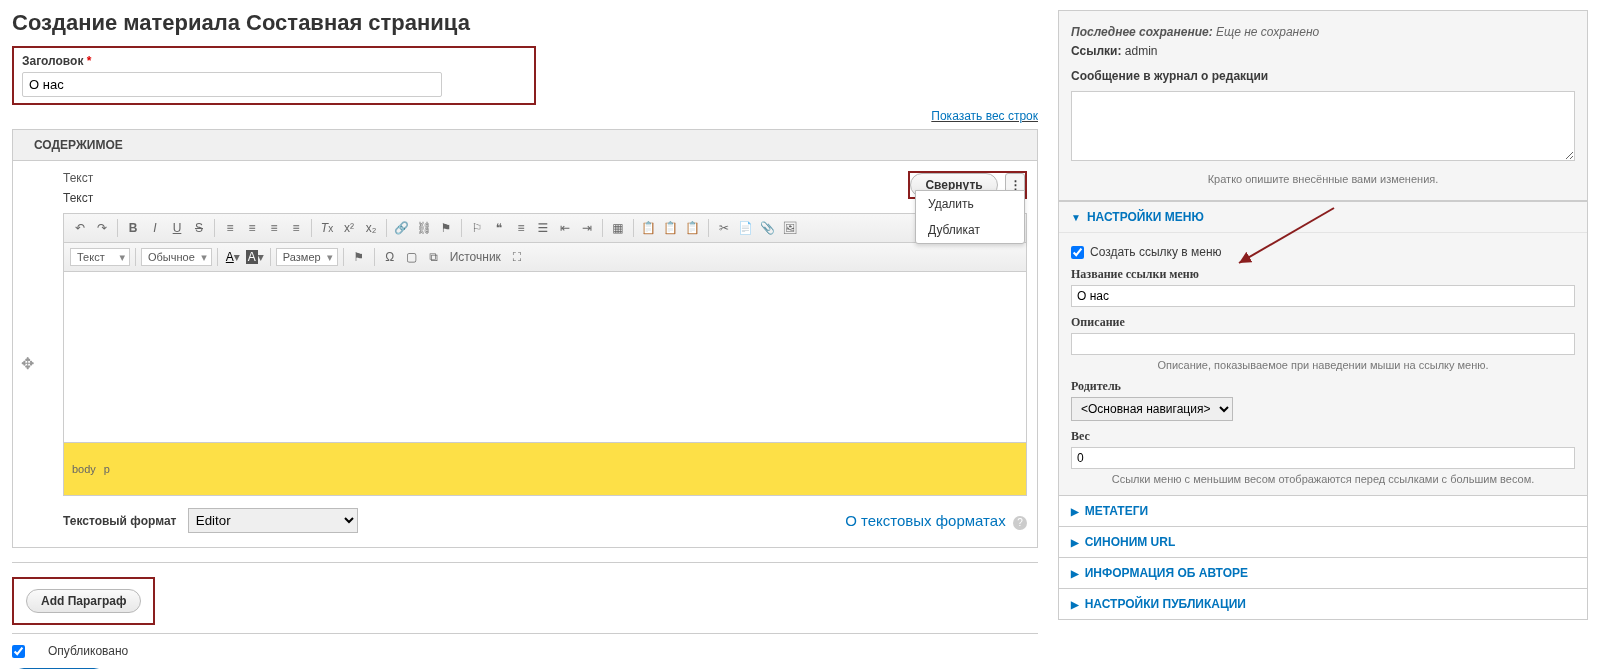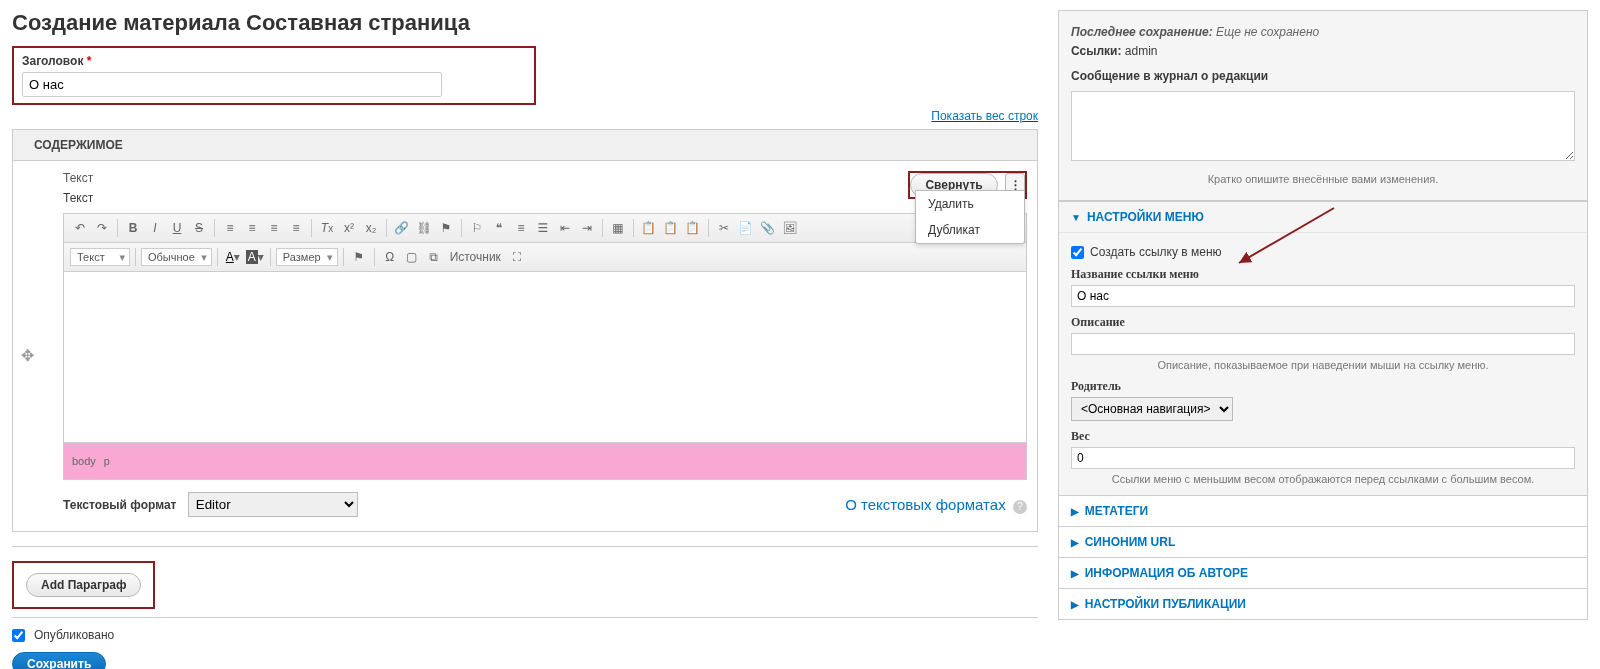--- a/index.html
+++ b/index.html
@@ -36,32 +36,32 @@
 .dropdown div { padding:6px 12px; cursor:pointer; color:#333; }
 .hl-red-collapse { border:2px solid #8a1e1e; padding:0; display:inline-block; }
 
 .cke { border:1px solid #ccc; margin-top:4px; }
 .cke-toolbar { background: linear-gradient(#f7f7f7,#ececec); border-bottom:1px solid #ccc; padding:4px 6px; display:flex; flex-wrap:wrap; gap:2px 2px; align-items:center; }
 .cke-toolbar .tb { width:20px; height:20px; display:inline-flex; align-items:center; justify-content:center; color:#666; font-size:12px; cursor:pointer; border-radius:2px;}
 .cke-toolbar .sep { width:1px; height:18px; background:#ccc; margin:0 3px; }
 .cke-toolbar .combo-span { border:1px solid #ccc; background:#fff; padding:2px 16px 2px 6px; font-size:11px; color:#555; position:relative; display:inline-block; min-width:60px;}
 .cke-toolbar .combo-span::after{ content:"▾"; position:absolute; right:4px; color:#888; }
 .cke-area { height:170px; background:#fff; }
-.cke-path { border-top:1px solid #ccc; background:#f9a8d4; padding:12px 8px; font-size:11px; color:#666; display:flex; gap:8px;}
+.cke-path { border-top:1px solid #ccc; background:#fde047; padding:20px 8px; font-size:11px; color:#666; display:flex; gap:8px;}
 
 .format-row { display:flex; align-items:center; justify-content:space-between; margin-top:12px; }
 .format-row .help { color:#0074bd; font-size:15px; text-decoration:none; }
 .format-row .help-q { display:inline-block; width:14px; height:14px; border-radius:50%; background:#ccc; color:#fff; font-size:10px; text-align:center; line-height:14px; margin-left:4px;}
 .format-row select { width:170px; padding:3px; border:1px solid #bbb; }
 
 .add-para-wrap { border-top:1px solid #ccc; margin-top:14px; padding-top:14px;}
 .hl-red-add { border:2px solid #8a1e1e; padding:10px 12px; display:inline-block; margin-bottom:6px;}
 .add-para-under { border-top:1px solid #ccc; margin-top:2px;}
 
-.publish-row { margin-top:10px; display:flex; align-items:center; gap:9px; }
+.publish-row { margin-top:10px; display:flex; align-items:center; gap:23px; }
 .save-row { margin-top:10px; }
 
 
 .meta-box { border:1px solid #ccc; background:#f5f5f5; padding:12px; font-size:12px; line-height:1.6; margin-bottom:0; }
 .meta-box .ital { font-style:italic; font-weight:bold; color:#555;}
 .meta-box .saved-val { font-style:italic; color:#666; font-weight:normal;}
 .meta-box textarea { width:100%; height:70px; border:1px solid #ccc; resize:vertical; margin-top:4px; }
 .helper { color:#777; font-size:11px; margin-top:4px; display:block;text-align:center;}
 
 .vtabs { border:1px solid #ccc; border-top:none; }

